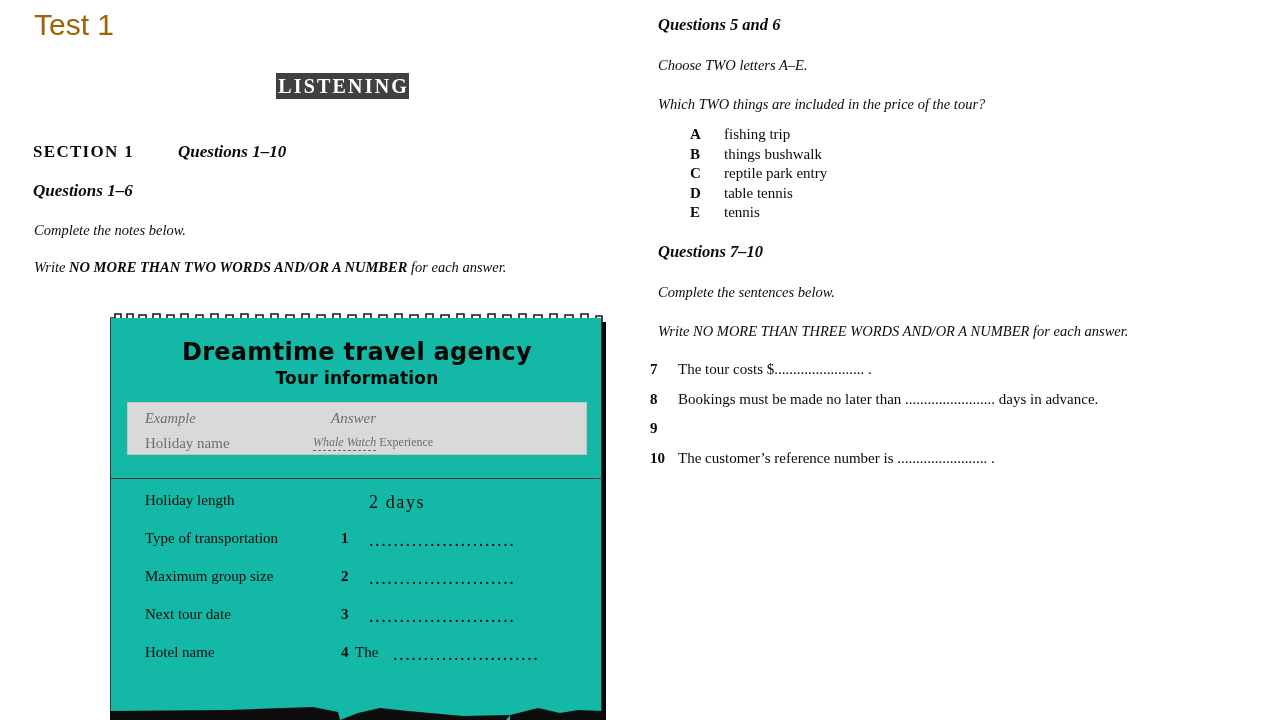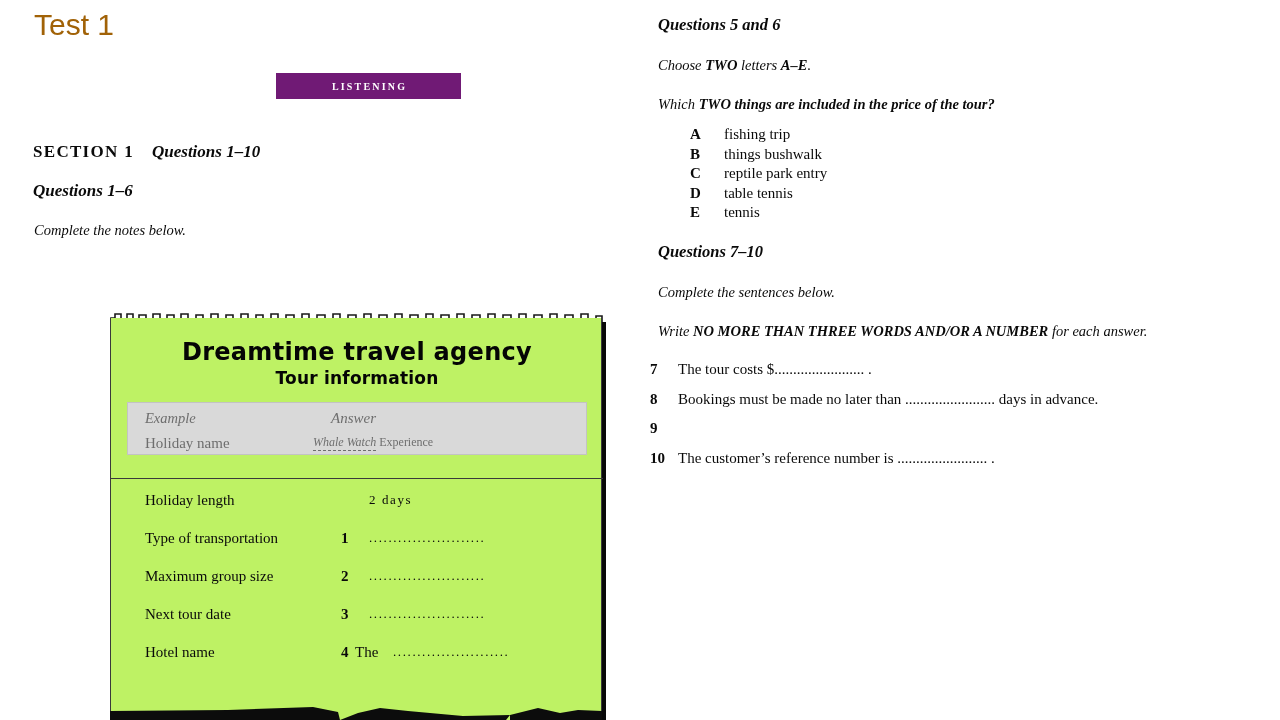--- a/index.html
+++ b/index.html
@@ -47,50 +47,50 @@
     font-size: 30px;
     font-weight: 400;
     letter-spacing: 0px;
     color: #a16207;
   }
 
   .listening-banner {
     position: absolute;
     left: 276px;
     top: 73px;
-    width: 185px;
+    width: 133px;
     height: 26px;
-    background: #701a75;
+    background: #404040;
     color: #ffffff;
     display: flex;
     align-items: center;
     justify-content: center;
     font-family: "Liberation Serif", "DejaVu Serif", serif;
-    font-size: 10px;
+    font-size: 20px;
     font-weight: 700;
     letter-spacing: 2.2px;
     text-indent: 2.2px;
   }
 
   .section-line {
     position: absolute;
     left: 33px;
     top: 142px;
     white-space: nowrap;
   }
   .section-label {
     font-weight: 700;
     font-size: 17px;
     letter-spacing: 1.3px;
   }
   .section-qrange {
     font-weight: 700;
     font-style: italic;
     font-size: 17px;
-    margin-left: 18px;
+    margin-left: 44px;
   }
 
   .q16-head {
     position: absolute;
     left: 33px;
     top: 181px;
     font-weight: 700;
     font-style: italic;
     font-size: 17px;
   }
@@ -116,21 +116,21 @@
   }
 
   
   .notes-box {
     position: absolute;
     left: 110px;
     top: 318px;
     width: 492px;
     height: 402px;
     box-sizing: border-box;
-    background: #bef264;
+    background: #14b8a6;
     border-left: 1.2px solid #3a3a3a;
     border-right: 1.2px solid #3a3a3a;
   }
   
   .notes-shadow-right {
     position: absolute;
     left: 600px;
     top: 322px;
     width: 6px;
     height: 398px;
@@ -263,39 +263,39 @@
     left: 224px;
     top: 0;
   }
   .note-row .rprefix {
     position: absolute;
     left: 210px;
     top: 0;
   }
   .dots {
     letter-spacing: 1.6px;
-    font-size: 13px;
+    font-size: 18px;
   }
 
   
   .r-head {
     position: absolute;
     font-weight: 700;
     font-style: italic;
     font-size: 16.5px;
     white-space: nowrap;
   }
   .r-text {
     position: absolute;
     font-style: italic;
     font-size: 14.5px;
     white-space: nowrap;
   }
   .r-text .strong {
-    font-weight: 700;
+    font-weight: 400;
     font-style: italic;
   }
 
   #q56-head  { left: 18px; top: 15px; }
   #q56-choose{ left: 18px; top: 57px; }
   #q56-which { left: 18px; top: 96px; }
 
   .option-list {
     position: absolute;
     left: 50px;
@@ -361,20 +361,21 @@
     <div class="listening-banner">LISTENING</div>
 
     <div class="section-line">
       <span class="section-label">SECTION 1</span><span class="section-qrange">Questions 1–10</span>
     </div>
 
     <div class="q16-head">Questions 1–6</div>
 
     <div class="instr-1">Complete the notes below.</div>
 
+    <div class="instr-2"><span>Write </span><span class="strong">NO MORE THAN TWO WORDS AND/OR A NUMBER</span><span> for each answer.</span></div>
 
     <div class="torn-top">
       <svg width="500" height="14" viewBox="0 0 500 14" xmlns="http://www.w3.org/2000/svg">
         <path d="M3,13 L3,6 L7,6 L7,2 L13,2 L13,7 L19,7 L19,2 L25,2 L25,7 L31,7 L31,3 L38,3 L38,7
                  L45,7 L45,2 L52,2 L52,7 L59,7 L59,3 L66,3 L66,7 L73,7 L73,2 L80,2 L80,7
                  L88,7 L88,3 L95,3 L95,7 L103,7 L103,2 L110,2 L110,7 L118,7 L118,3 L125,3 L125,7
                  L133,7 L133,2 L140,2 L140,7 L148,7 L148,3 L155,3 L155,7 L163,7 L163,2 L170,2 L170,7
                  L178,7 L178,3 L186,3 L186,7 L194,7 L194,2 L201,2 L201,7 L209,7 L209,3 L217,3 L217,7
                  L225,7 L225,2 L232,2 L232,7 L240,7 L240,3 L248,3 L248,7 L256,7 L256,2 L263,2 L263,7
                  L271,7 L271,3 L279,3 L279,7 L287,7 L287,2 L294,2 L294,7 L302,7 L302,3 L310,3 L310,7

